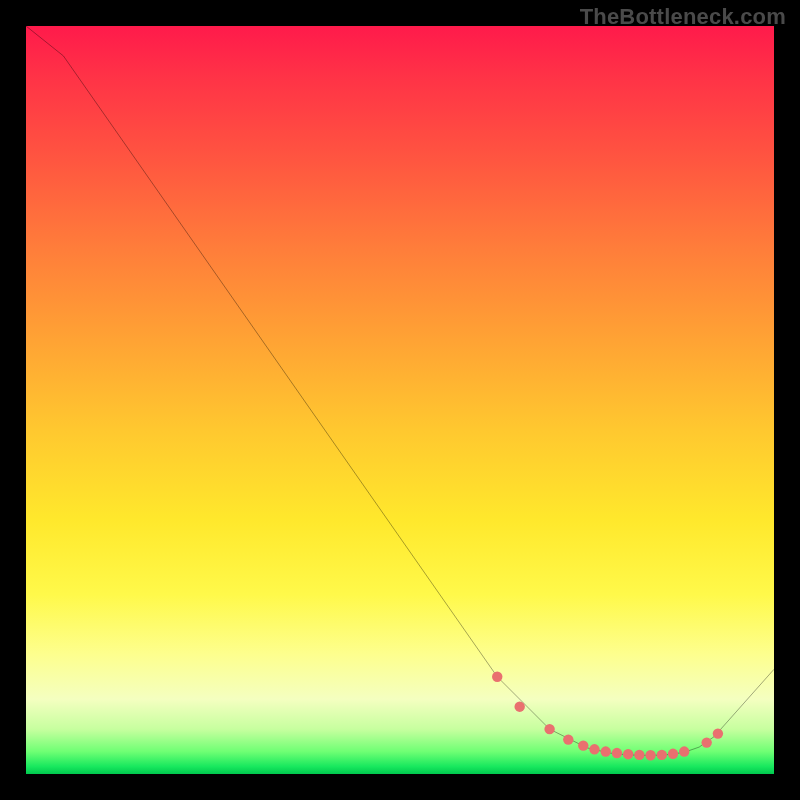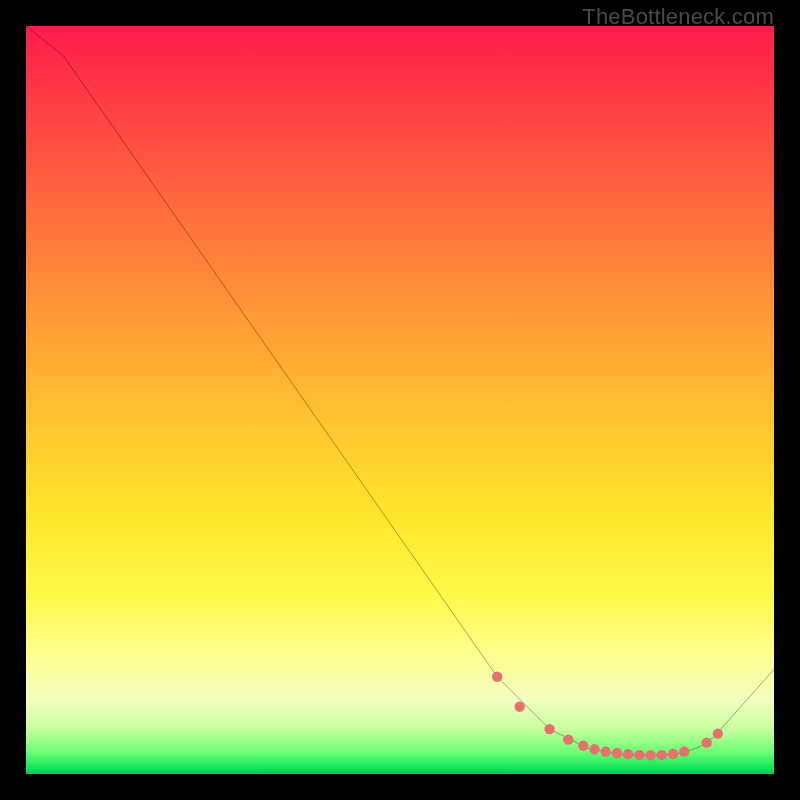--- a/index.html
+++ b/index.html
@@ -13,24 +13,24 @@
   }
   .frame {
     position: relative;
     width: 800px;
     height: 800px;
     background: #000;
   }
   .watermark {
     position: absolute;
     top: 4px;
-    right: 26px;
+    right: 14px;
     color: #4a4a4a;
     font-size: 22px;
-    font-weight: 400;
+    font-weight: 700;
     letter-spacing: 0.2px;
     z-index: 10;
     user-select: none;
   }
   .plot-area {
     position: absolute;
     left: 26px;
     top: 26px;
     width: 748px;
     height: 748px;

